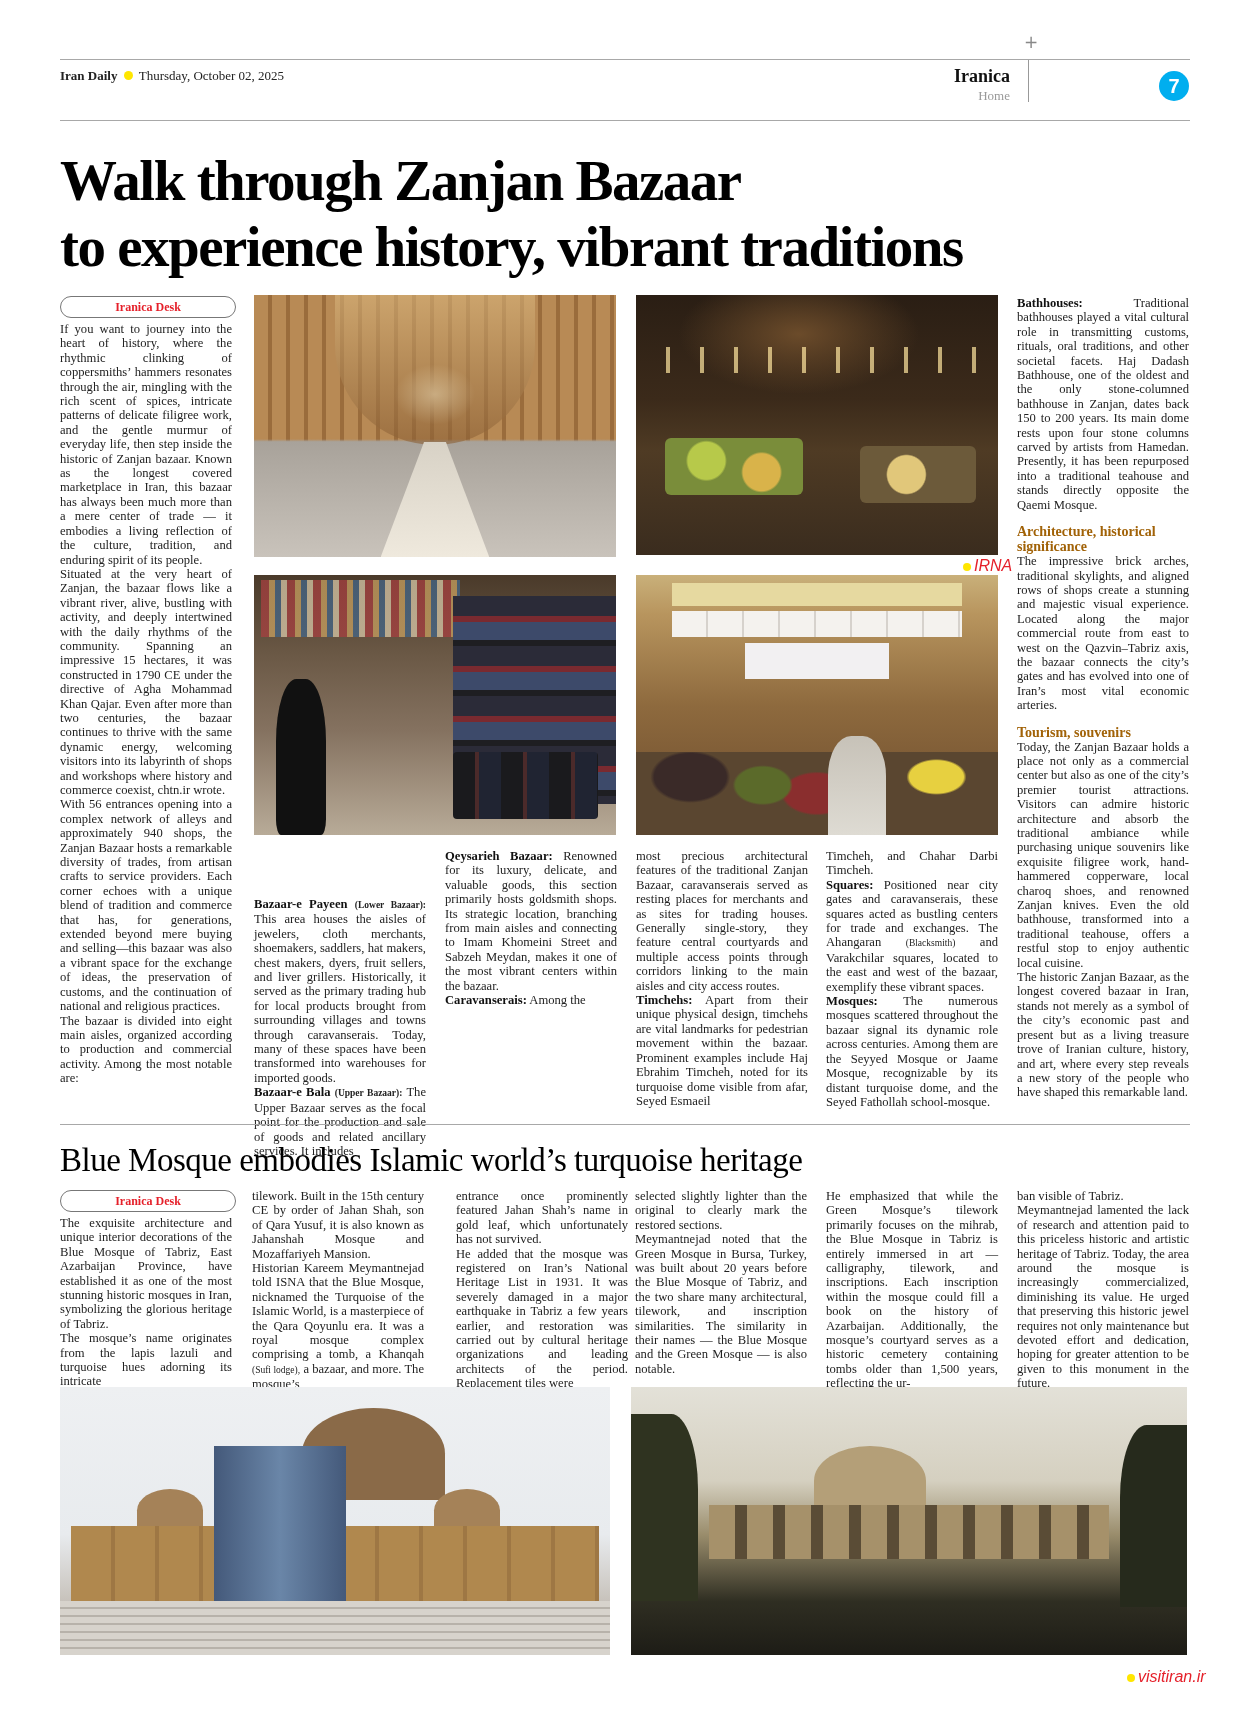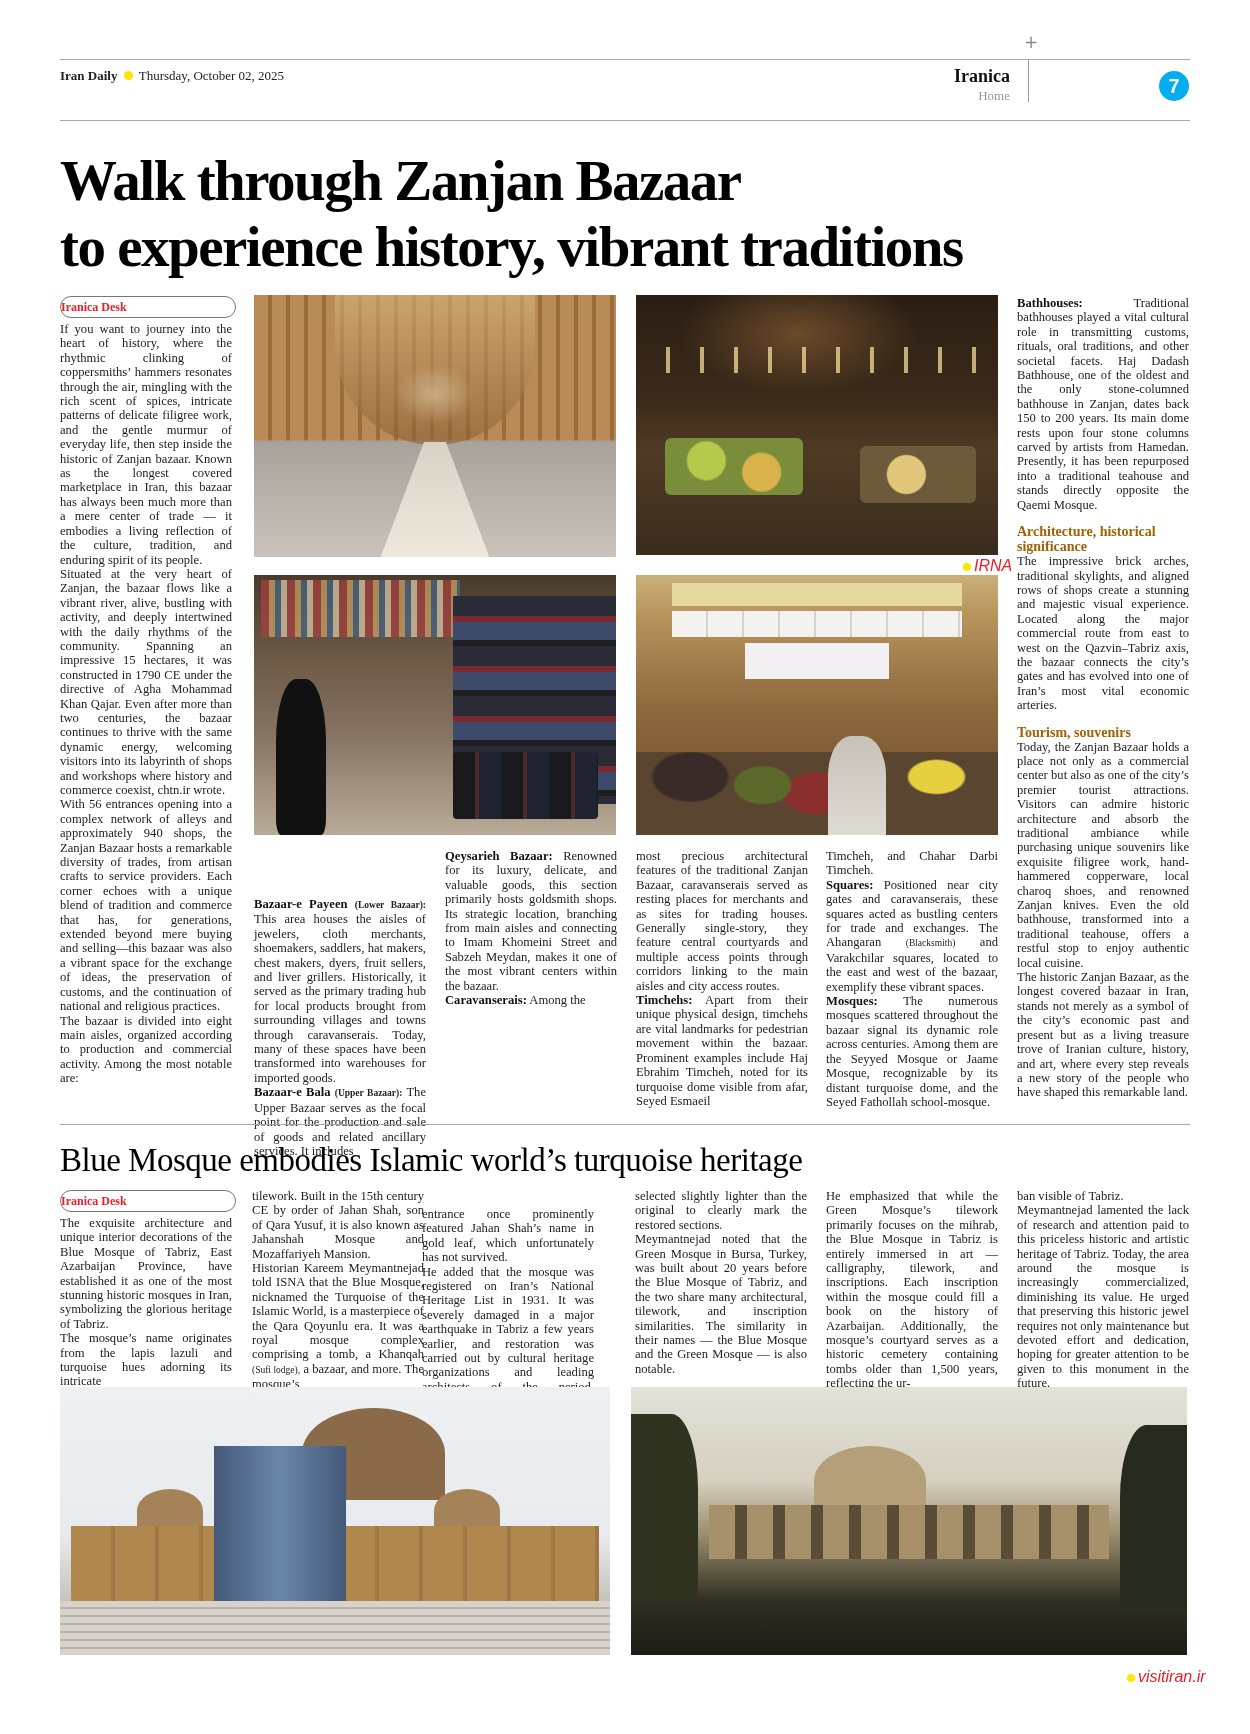--- a/index.html
+++ b/index.html
@@ -17,21 +17,21 @@
   .vsep { left: 1028px; top: 60px; width: 1px; height: 42px; background: #999; }
   .section-name { right: 240px; top: 66px; font-size: 18px; font-weight: bold; color: #111; text-align: right; font-family: "Liberation Serif", serif; }
   .section-sub { right: 240px; top: 88px; font-size: 13px; color: #999; text-align: right; font-family: "Liberation Serif", serif; }
   .page-num { left: 1159px; top: 71px; width: 30px; height: 30px; border-radius: 50%; background: #00aeef; color: #fff; font-weight: bold; font-size: 20px; text-align: center; line-height: 30px; font-family: "Liberation Sans", sans-serif; }
 
   
   .h1 { left: 60px; top: 148px; font-family: "Liberation Serif", serif; font-weight: bold; font-size: 57px; line-height: 66px; color: #000; letter-spacing: -1.5px; }
   .h2 { left: 60px; top: 1138px; font-family: "Liberation Serif", serif; font-weight: normal; font-size: 33px; line-height: 44px; color: #000; letter-spacing: -0.5px; }
 
   
-  .byline { position: absolute; width: 176px; height: 22px; border: 1px solid #777; border-radius: 11px; color: #e5202a; font-weight: bold; font-size: 12px; text-align: left; line-height: 20px; font-family: "Liberation Serif", serif; }
+  .byline { position: absolute; width: 176px; height: 22px; border: 1px solid #777; border-radius: 11px; color: #e5202a; font-weight: bold; font-size: 12px; text-align: center; line-height: 20px; font-family: "Liberation Serif", serif; }
 
   
   .col { position: absolute; font-family: "Liberation Serif", serif; font-size: 12.6px; line-height: 14.4px; color: #222; text-align: justify; hyphens: auto; }
   .col p { margin: 0; }
   .col b { font-weight: bold; color: #111; }
   .col small { font-size: 9.5px; font-weight: bold; }
   .col small.n { font-weight: normal; }
   .subhead { color: #a16207; font-weight: bold; font-size: 14px; line-height: 15px; margin-top: 12px; text-align: left; font-family: "Liberation Serif", serif; }
 
   
@@ -196,21 +196,21 @@
 <div class="byline" style="left:60px; top:1190px;">Iranica Desk</div>
 
 <div class="col" style="left:60px; top:1216px; width:172px;">
   <p>The exquisite architecture and unique interior decorations of the Blue Mosque of Tabriz, East Azarbaijan Province, have established it as one of the most stunning historic mosques in Iran, symbolizing the glorious heritage of Tabriz.</p>
   <p>The mosque’s name originates from the lapis lazuli and turquoise hues adorning its intricate</p>
 </div>
 <div class="col" style="left:252px; top:1189px; width:172px;">
   <p>tilework. Built in the 15th century CE by order of Jahan Shah, son of Qara Yusuf, it is also known as Jahanshah Mosque and Mozaffariyeh Mansion.</p>
   <p><span>Historian Kareem Meymantnejad told ISNA that the Blue Mosque, nicknamed the Turquoise of the Islamic World, is a masterpiece of the Qara Qoyunlu era. It was a royal mosque complex comprising a tomb, a Khanqah</span> <small class="n">(Sufi lodge),</small> <span>a bazaar, and more. The mosque’s</span></p>
 </div>
-<div class="col" style="left:422px; top:1189px; width:172px;margin-top:18px;">
+<div class="col" style="left:456px; top:1189px; width:172px;">
   <p>entrance once prominently featured Jahan Shah’s name in gold leaf, which unfortunately has not survived.</p>
   <p>He added that the mosque was registered on Iran’s National Heritage List in 1931. It was severely damaged in a major earthquake in Tabriz a few years earlier, and restoration was carried out by cultural heritage organizations and leading architects of the period. Replacement tiles were</p>
 </div>
 <div class="col" style="left:635px; top:1189px; width:172px;">
   <p>selected slightly lighter than the original to clearly mark the restored sections.</p>
   <p>Meymantnejad noted that the Green Mosque in Bursa, Turkey, was built about 20 years before the Blue Mosque of Tabriz, and the two share many architectural, tilework, and inscription similarities. The similarity in their names — the Blue Mosque and the Green Mosque — is also notable.</p>
 </div>
 <div class="col" style="left:826px; top:1189px; width:172px;">
   <p>He emphasized that while the Green Mosque’s tilework primarily focuses on the mihrab, the Blue Mosque in Tabriz is entirely immersed in art — calligraphy, tilework, and inscriptions. Each inscription within the mosque could fill a book on the history of Azarbaijan. Additionally, the mosque’s courtyard serves as a historic cemetery containing tombs older than 1,500 years, reflecting the ur-</p>
 </div>

